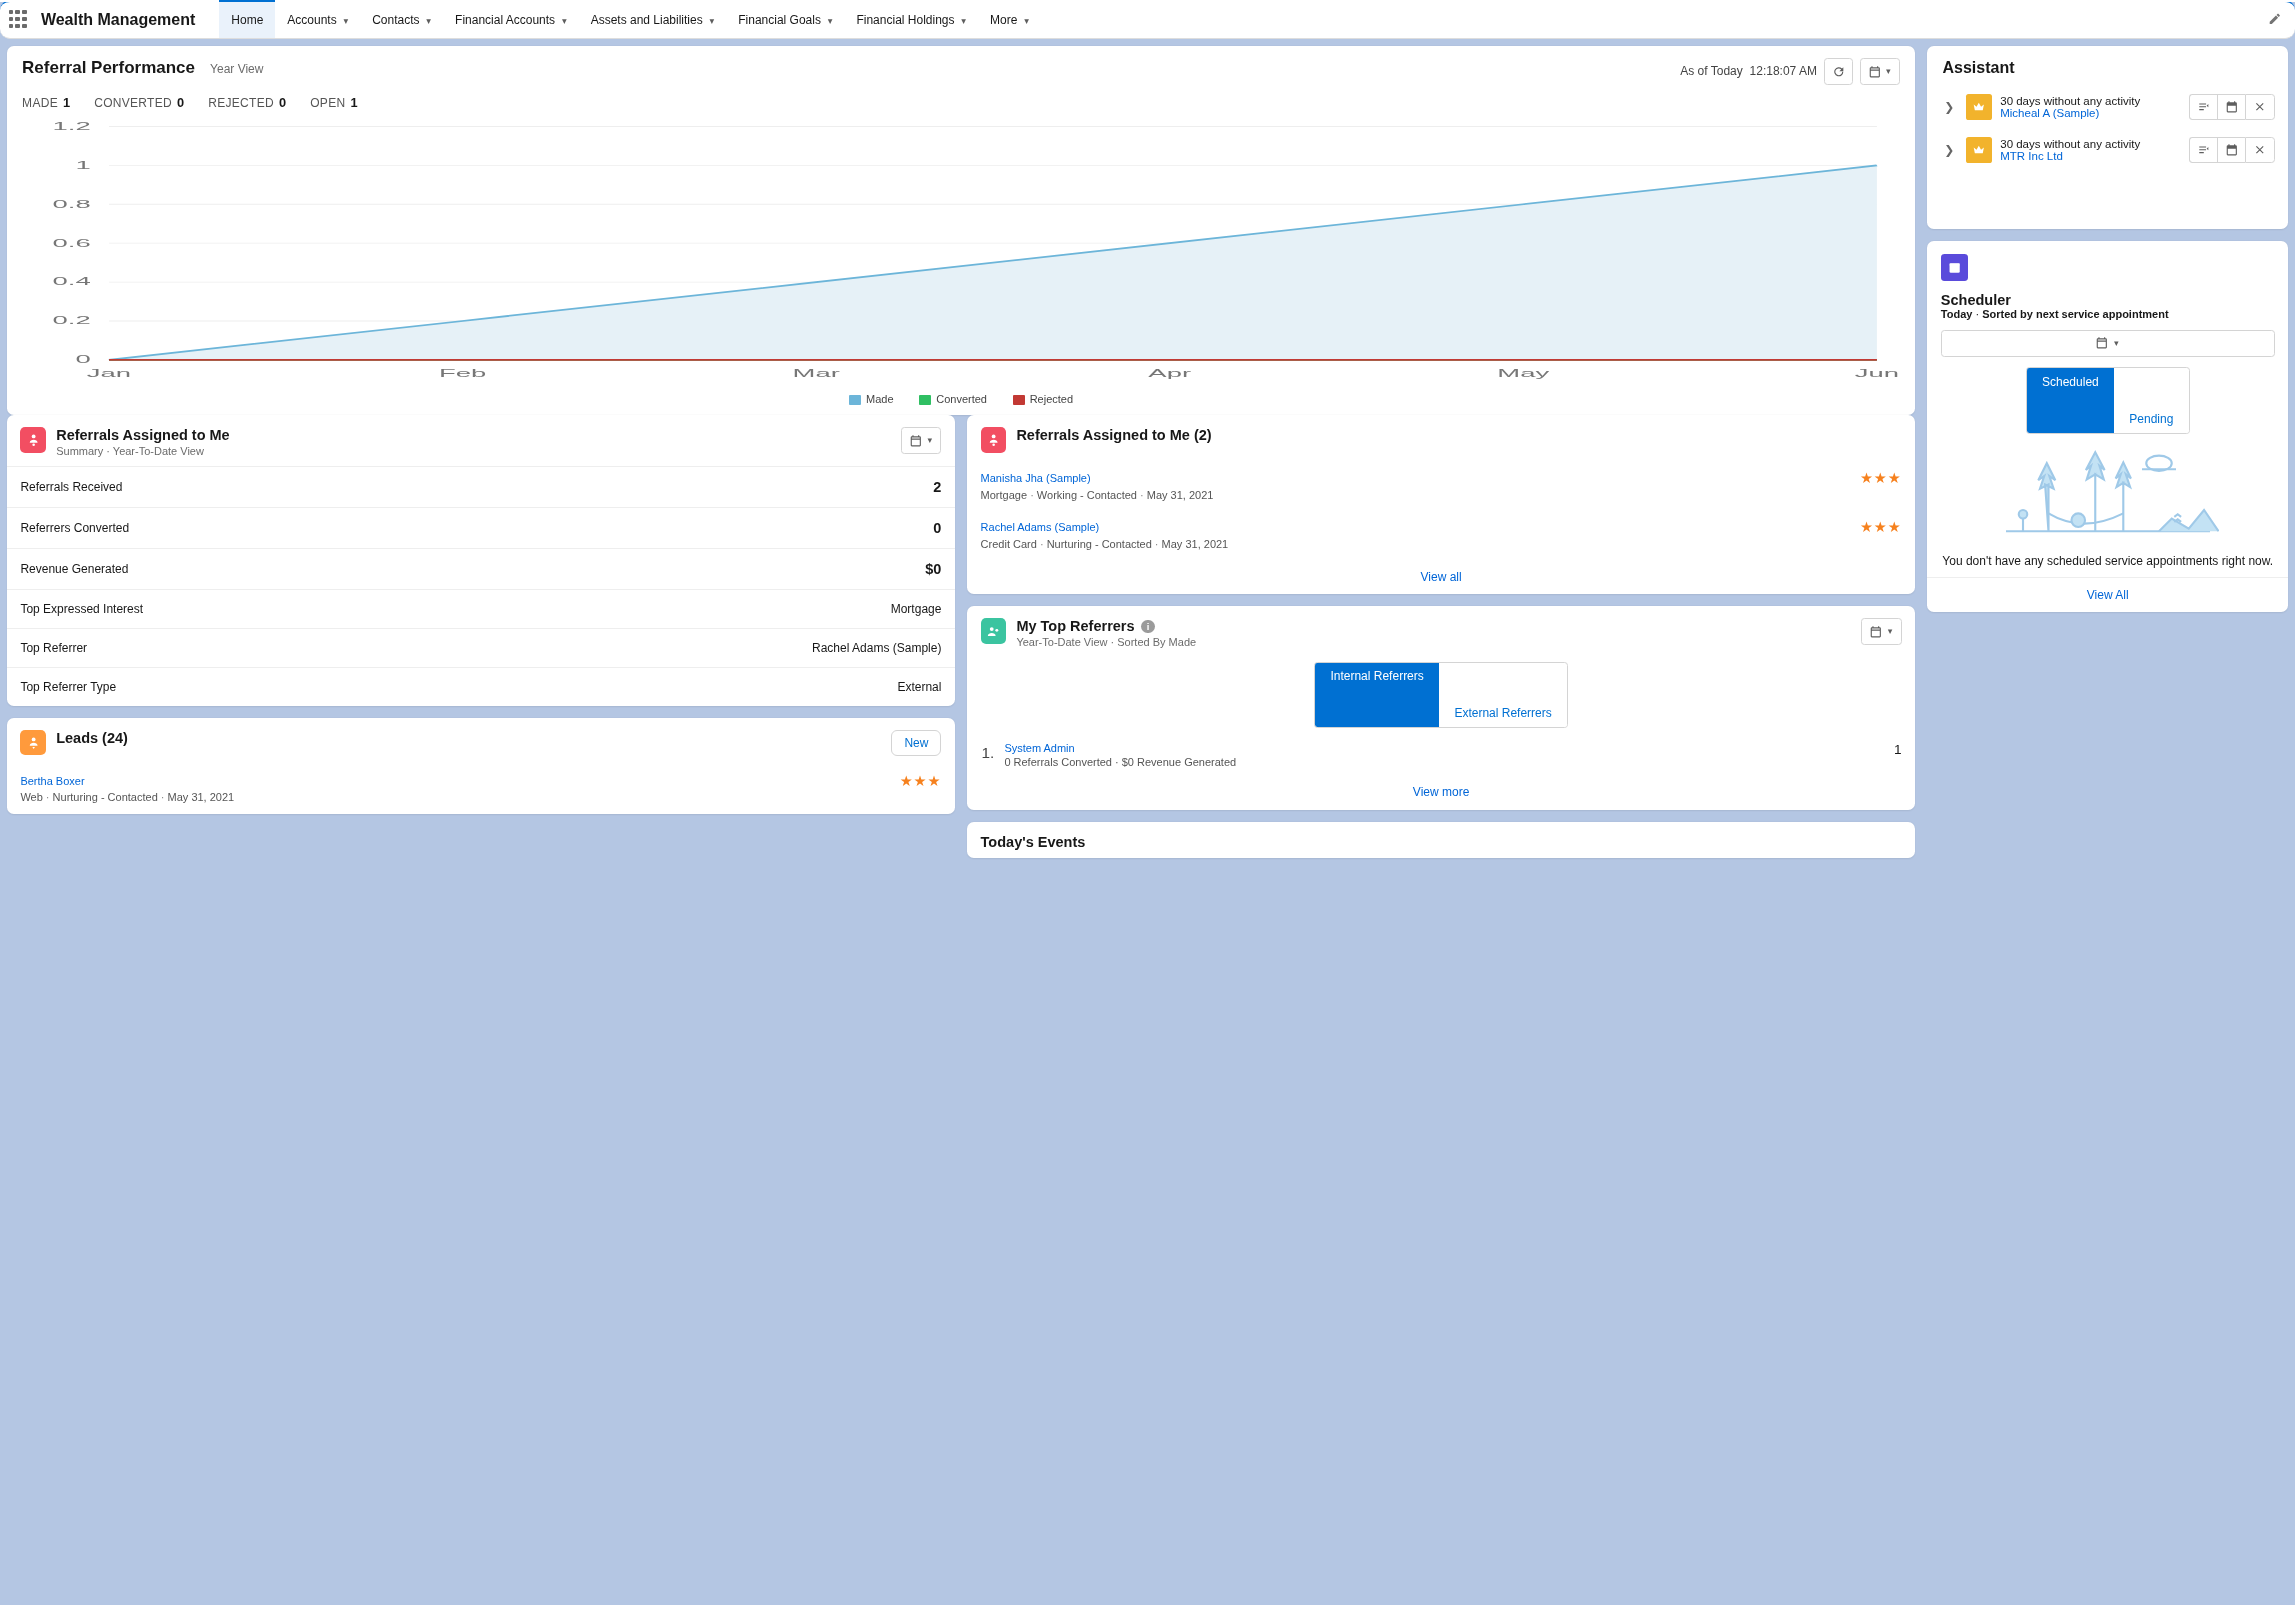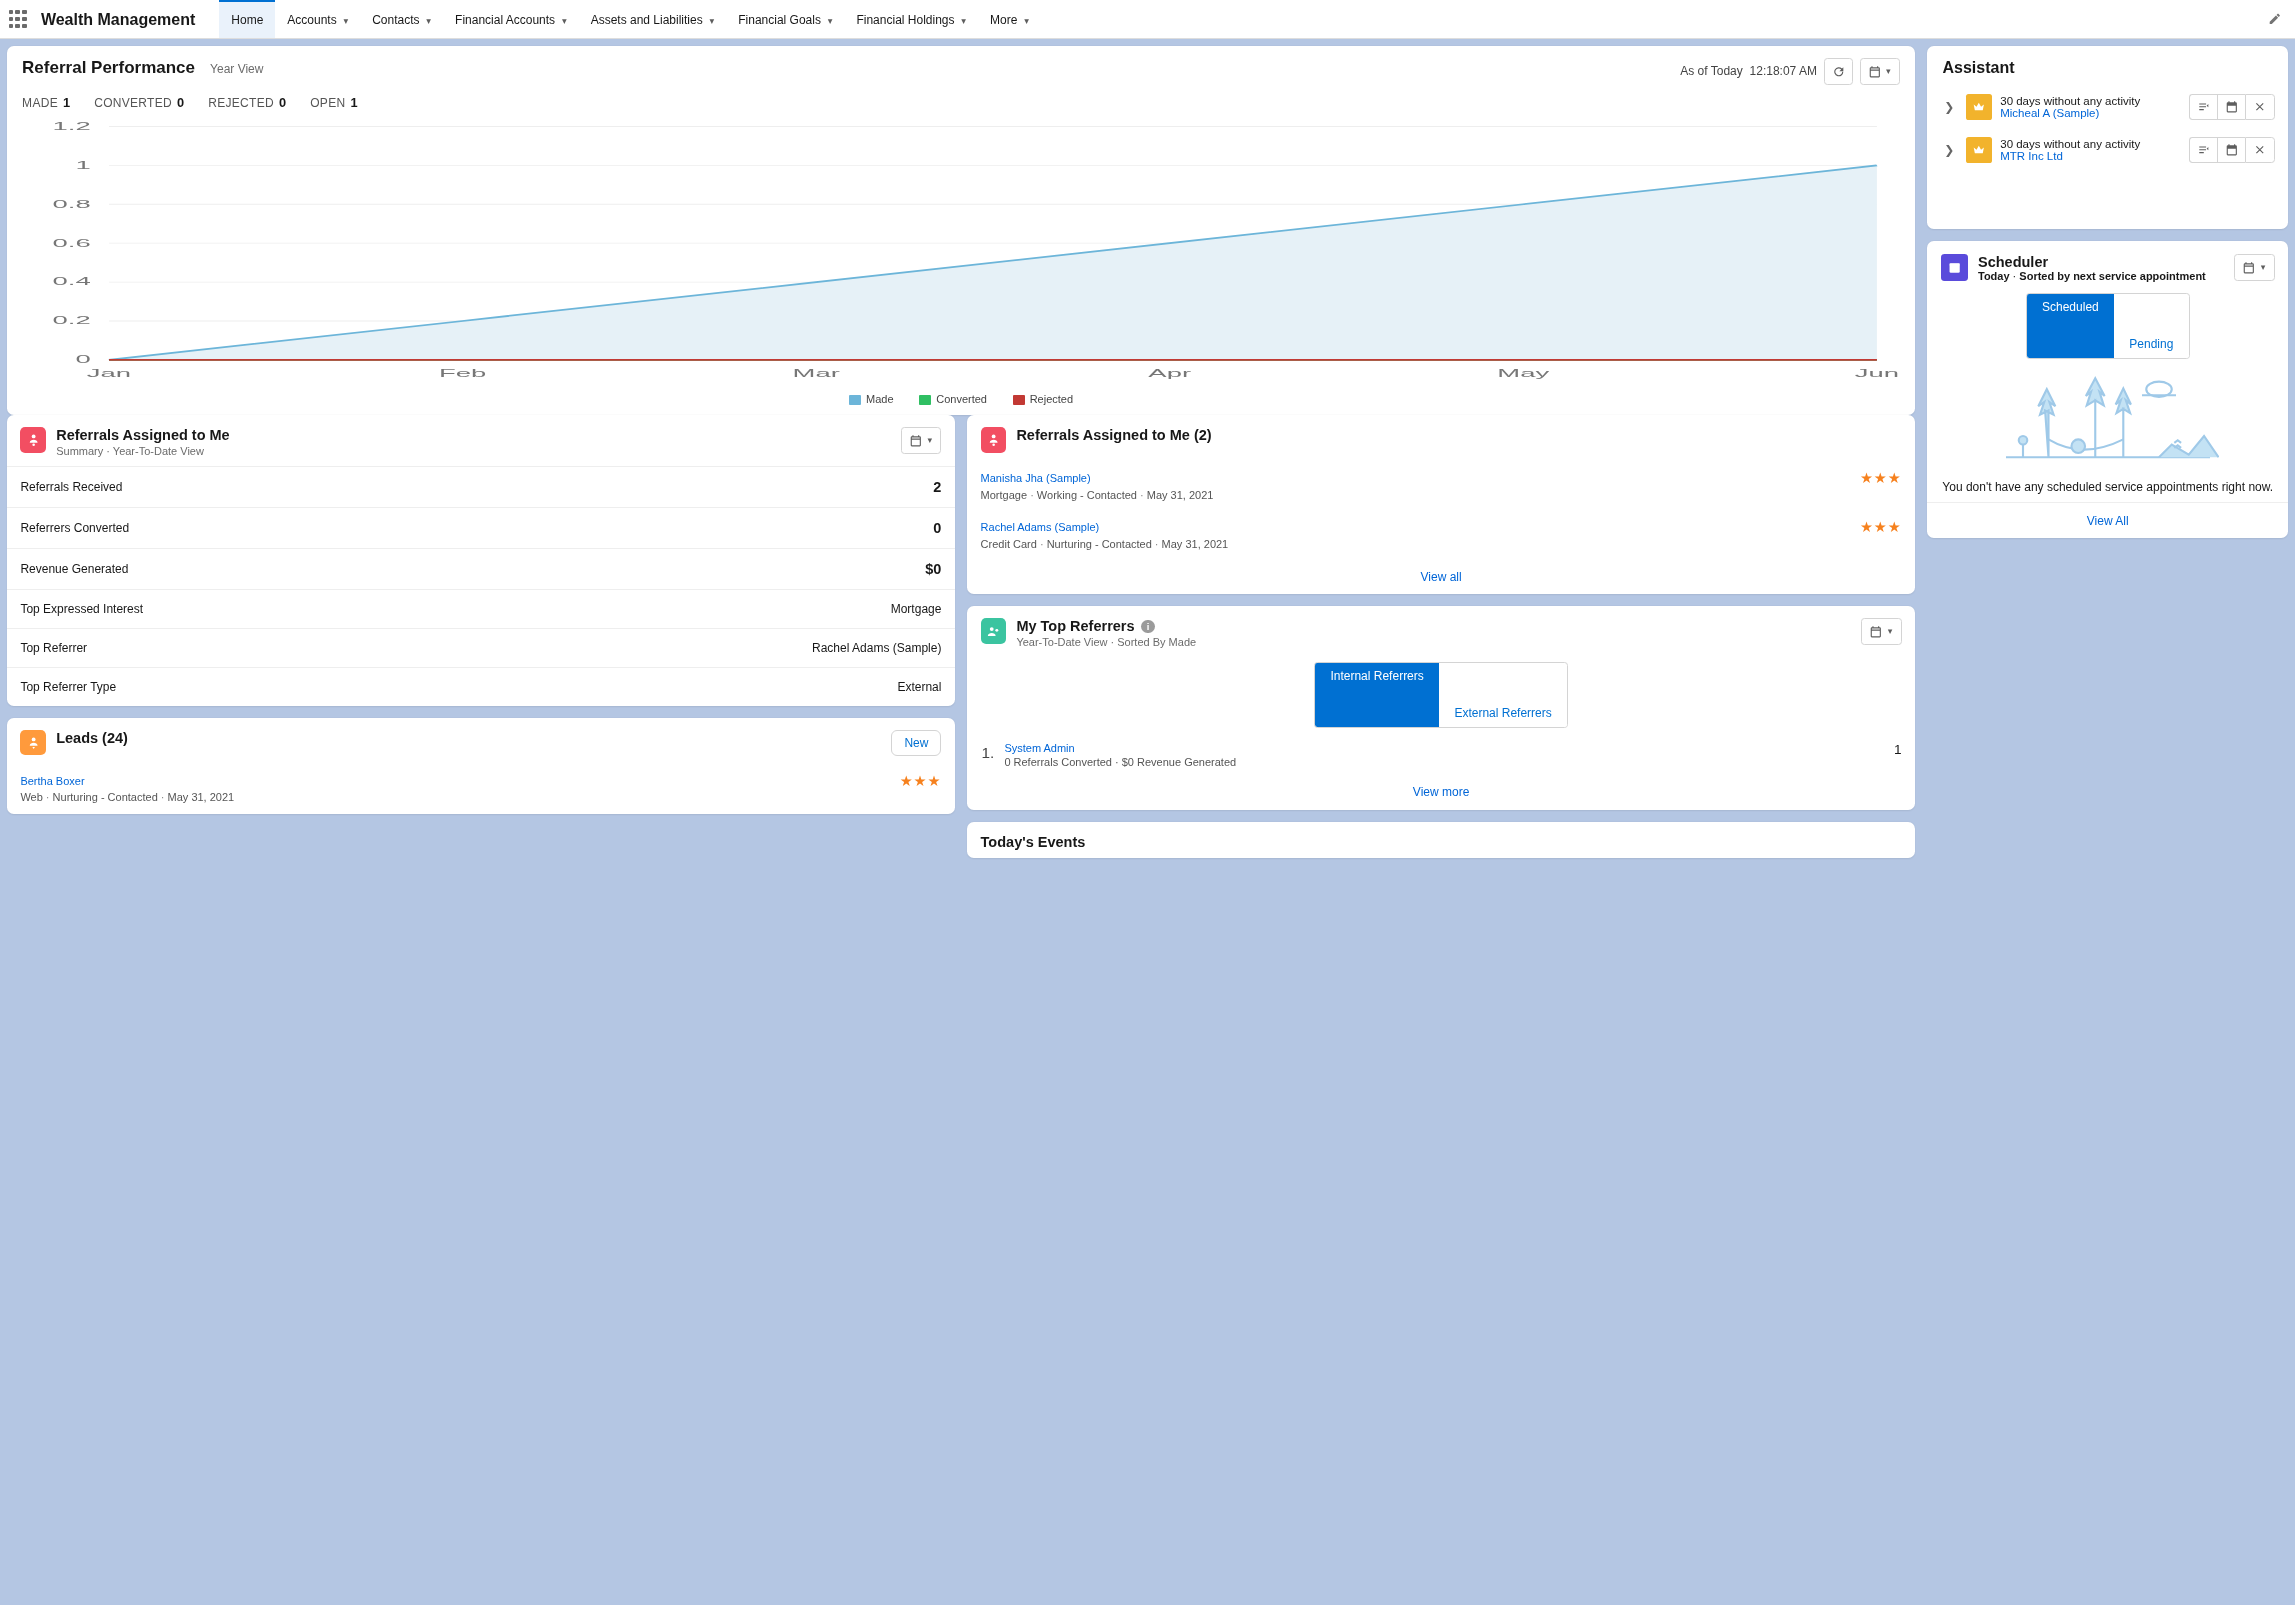--- a/index.html
+++ b/index.html
@@ -1,20 +1,20 @@
 <!DOCTYPE html>
 <html style="font-size:13.6px"><head>
 <meta charset="utf-8">
 <style>
   * { box-sizing: border-box; margin: 0; padding: 0; }
   body { font-family: -apple-system, BlinkMacSystemFont, "Segoe UI", Arial, sans-serif; background: #b4c6e3; font-size: 11px; color: #181818; }
   a { color: #0065d7; text-decoration: none; }
 
   
-  .topnav { background: #fff; display: flex; align-items: center; height: 39px; padding: 0 8.5px; border-top: 2.6px solid #0070d2; border-bottom: 0.9px solid #ddd; position: relative; }
+  .topnav { background: #fff; display: flex; align-items: center; height: 39px; padding: 0 8.5px; border-top: 2.6px solid #0070d2; border-bottom: 0.9px solid #ddd; position: relative; border-radius: 10px; }
   .topnav::before { content:""; position:absolute; left:0; right:0; top:-2.6px; height:2.6px; background:#fff; }
   .app-launcher { width:20.4px; height:20.4px; display:grid; grid-template-columns:repeat(3,4.3px); grid-template-rows:repeat(3,4.3px); gap:2.6px; margin-right:12px; cursor:pointer;}
   .app-launcher span { background:#6b6b6b; border-radius:0.9px; }
   .app-title { font-size:16px; font-weight:600; margin-right:24px; white-space:nowrap; }
   .nav-tabs { display:flex; align-items:center; height:100%; flex:1; }
   .nav-tab { display:flex; align-items:center; height:100%; padding:0 12px; cursor:pointer; position:relative; font-size:12px; }
   .nav-tab.active { background:#eaf2fb; }
   .nav-tab.active::before { content:""; position:absolute; left:0; right:0; top:-2.6px; height:2.6px; background:#0070d2; }
   .nav-tab .chev { margin-left:6.8px; color:#5d5d5d; font-size:9.4px; }
   .edit-pencil { color:#747474; padding:5.1px; cursor:pointer; }
@@ -78,21 +78,21 @@
   .asst-chev { color:#666; cursor:pointer; padding:3.4px; font-size:12px;}
   .crown { width:25.6px; height:25.6px; background:#f2b32c; border-radius:2.6px; display:flex; align-items:center; justify-content:center; }
   .crown svg { fill:#fff; width:13.6px; height:13.6px; }
   .asst-text { flex:1; font-size:11.5px; }
   .asst-actions { display:flex; }
   .asst-actions .icon-btn { border-radius:0; border-right:none; height:25.6px; min-width:25.6px;}
   .asst-actions .icon-btn:first-child { border-radius:3.4px 0 0 3.4px; }
   .asst-actions .icon-btn:last-child { border-radius:0 3.4px 3.4px 0; border-right:0.9px solid #d4d4d4;}
 
   
-  .sched-head { display:flex; gap:10.2px; padding:13.6px 13.6px 5.1px; }
+  .sched-head { display:flex; gap:10.2px; padding:13.6px 13.6px 5.1px;flex-direction:column; }
   .sched-icon { width:27px; height:27px; border-radius:3.4px; background:#5a4bdb; display:flex; align-items:center; justify-content:center;}
   .sched-icon svg { fill:#fff; width:15.3px; height:15.3px; }
   .sched-title { font-size:14.5px; font-weight:700; }
   .sched-sub { font-size:11px; }
   .sched-sub .bold { font-weight:600; }
   .sched-ill { display:block; margin:6.8px auto 5.1px; }
   .sched-msg { text-align:center; font-size:12px; padding:5.1px 13.6px 8.5px;}
 
   svg.icon { width:13.6px; height:13.6px; fill:currentColor; }
 

